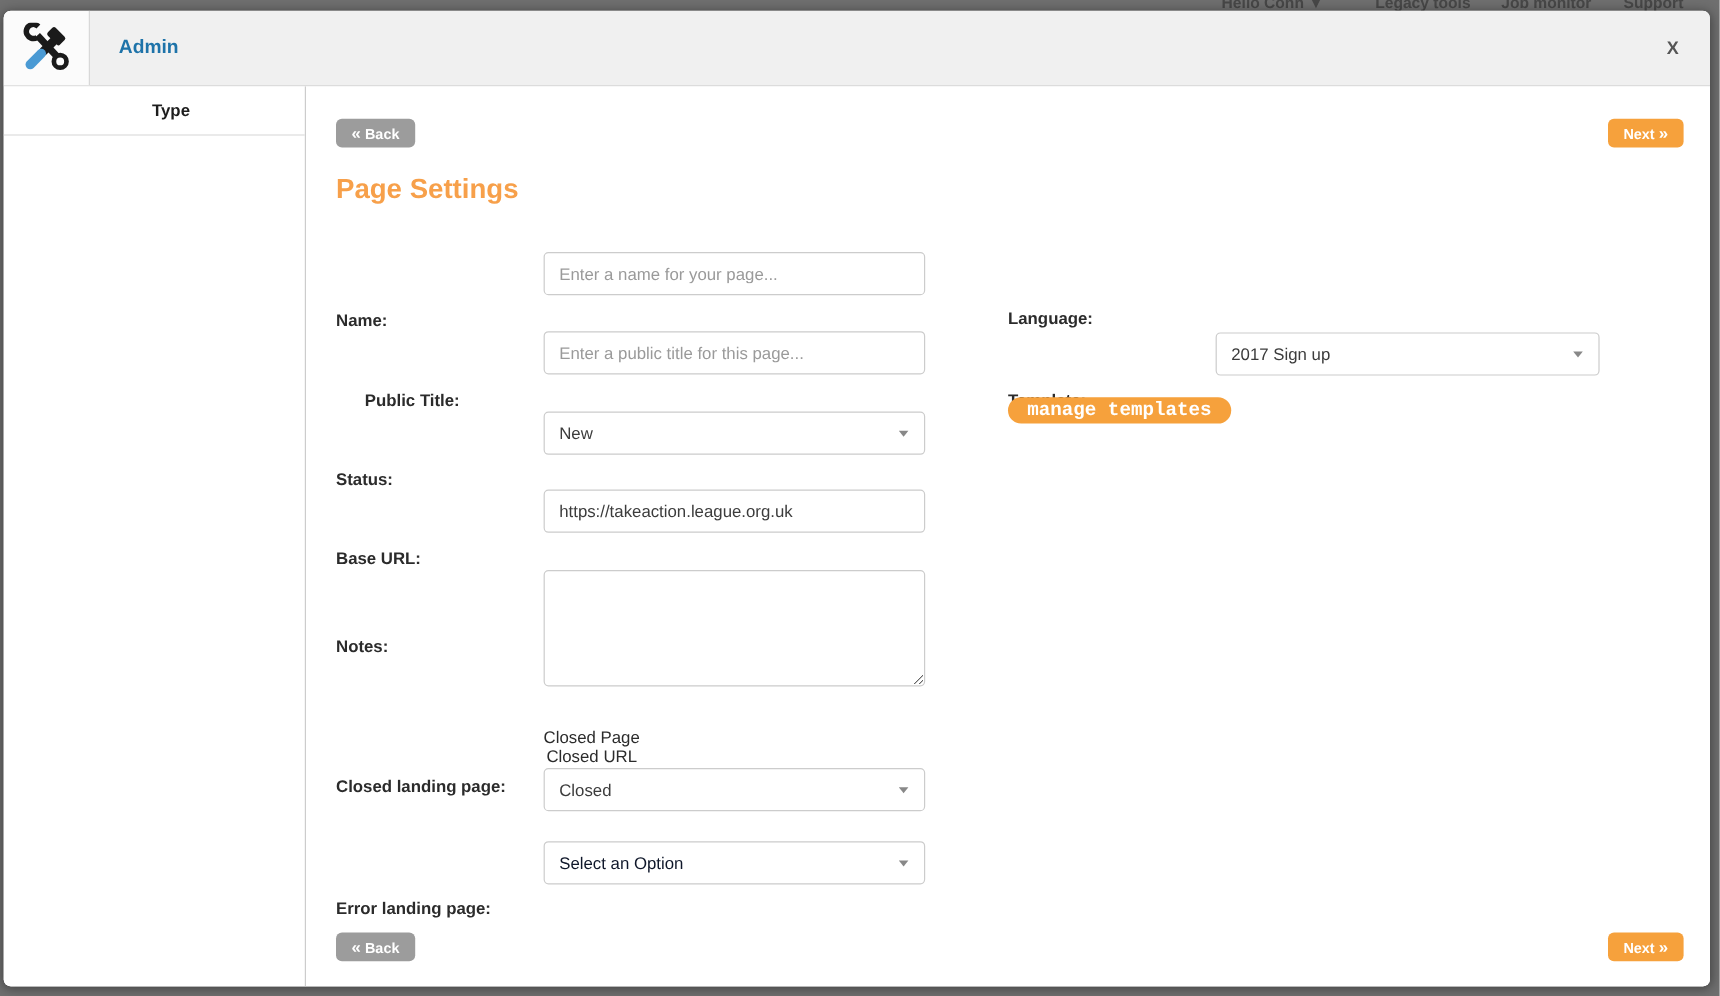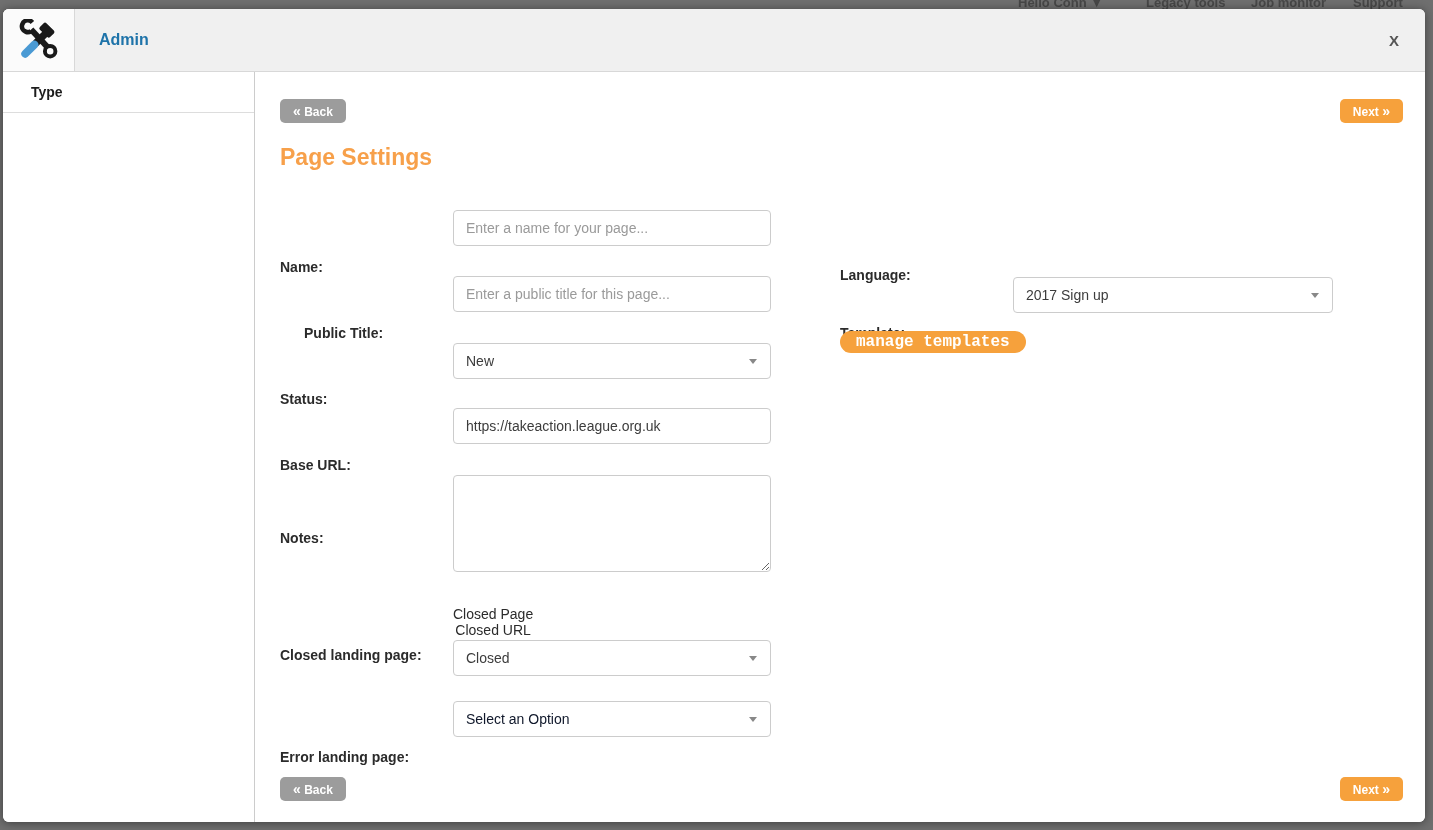--- a/index.html
+++ b/index.html
@@ -22,21 +22,21 @@
   .modal-header { height:63px; background:#f0f0f0; border-bottom:1px solid #d8d8d8;
                   display:flex; align-items:center; flex:0 0 auto; }
   .icon-box { width:72px; height:100%; background:#fbfbfb; border-right:1px solid #d8d8d8;
               display:flex; align-items:center; justify-content:center; }
   .modal-title { margin-left:24px; font-size:16px; font-weight:bold; color:#1e73a9; }
   .modal-close { margin-left:auto; margin-right:26px; font-size:15px; font-weight:bold; color:#555; cursor:pointer; }
 
   .modal-body { flex:1; display:flex; min-height:0; }
 
   
-  .sidebar { width:252px; border-right:1px solid #ccc; background:#fff; flex:0 0 auto; }
+  .sidebar { width:252px; border-right:1px solid #ccc; background:#fff; flex:0 0 auto;text-align:center; }
   .side-item { height:41px; line-height:41px; padding-left:28px; font-size:14px; font-weight:bold;
                color:#1d1d1d; border-bottom:1px solid #ddd; cursor:pointer; }
   .side-item.selected { background:#e1eef8; }
 
   
   .main { position:relative; flex:1; background:#fff; }
 
   .btn { position:absolute; height:24px; line-height:24px; padding:0 13px; border:none; border-radius:5px;
          font-family:"Liberation Sans", sans-serif; font-size:12px; font-weight:bold; color:#fff; cursor:pointer; }
   .btn .chev { font-size:14px; }
@@ -50,21 +50,21 @@
   .page-heading { position:absolute; left:25px; top:72px; font-size:23px; font-weight:bold; color:#f7a04a; }
 
   .field-label { position:absolute; font-size:14px; font-weight:bold; color:#2b2b2b; white-space:nowrap;margin-top:39px; }
   .lbl-name          { left:25px;  top:148px; }
   .lbl-public-title  { left:17px;  top:214px;padding-left:32px; }
   .lbl-status        { left:25px;  top:280px; }
   .lbl-base-url      { left:25px;  top:346px; }
   .lbl-notes         { left:25px;  top:419px; }
   .lbl-closed        { left:25px;  top:536px; }
   .lbl-error         { left:25px;  top:638px; }
-  .lbl-language      { left:585px; top:156px; }
+  .lbl-language      { left:585px; top:146px; }
   .lbl-template      { left:585px; top:214px; }
 
   .text-input { position:absolute; width:318px; height:36px; border:1px solid #ccc; border-radius:4px;
                 padding:0 12px; font-family:"Liberation Sans", sans-serif; font-size:14px; color:#3c3c3c; background:#fff; }
   .text-input::placeholder { color:#9a9a9a; opacity:1; }
   .inp-name         { left:198px; top:138px; }
   .inp-public-title { left:198px; top:204px; }
   .inp-base-url     { left:198px; top:336px; }
 
   .sel { position:absolute; width:318px; height:36px; border:1px solid #ccc; border-radius:4px; background:#fff;

